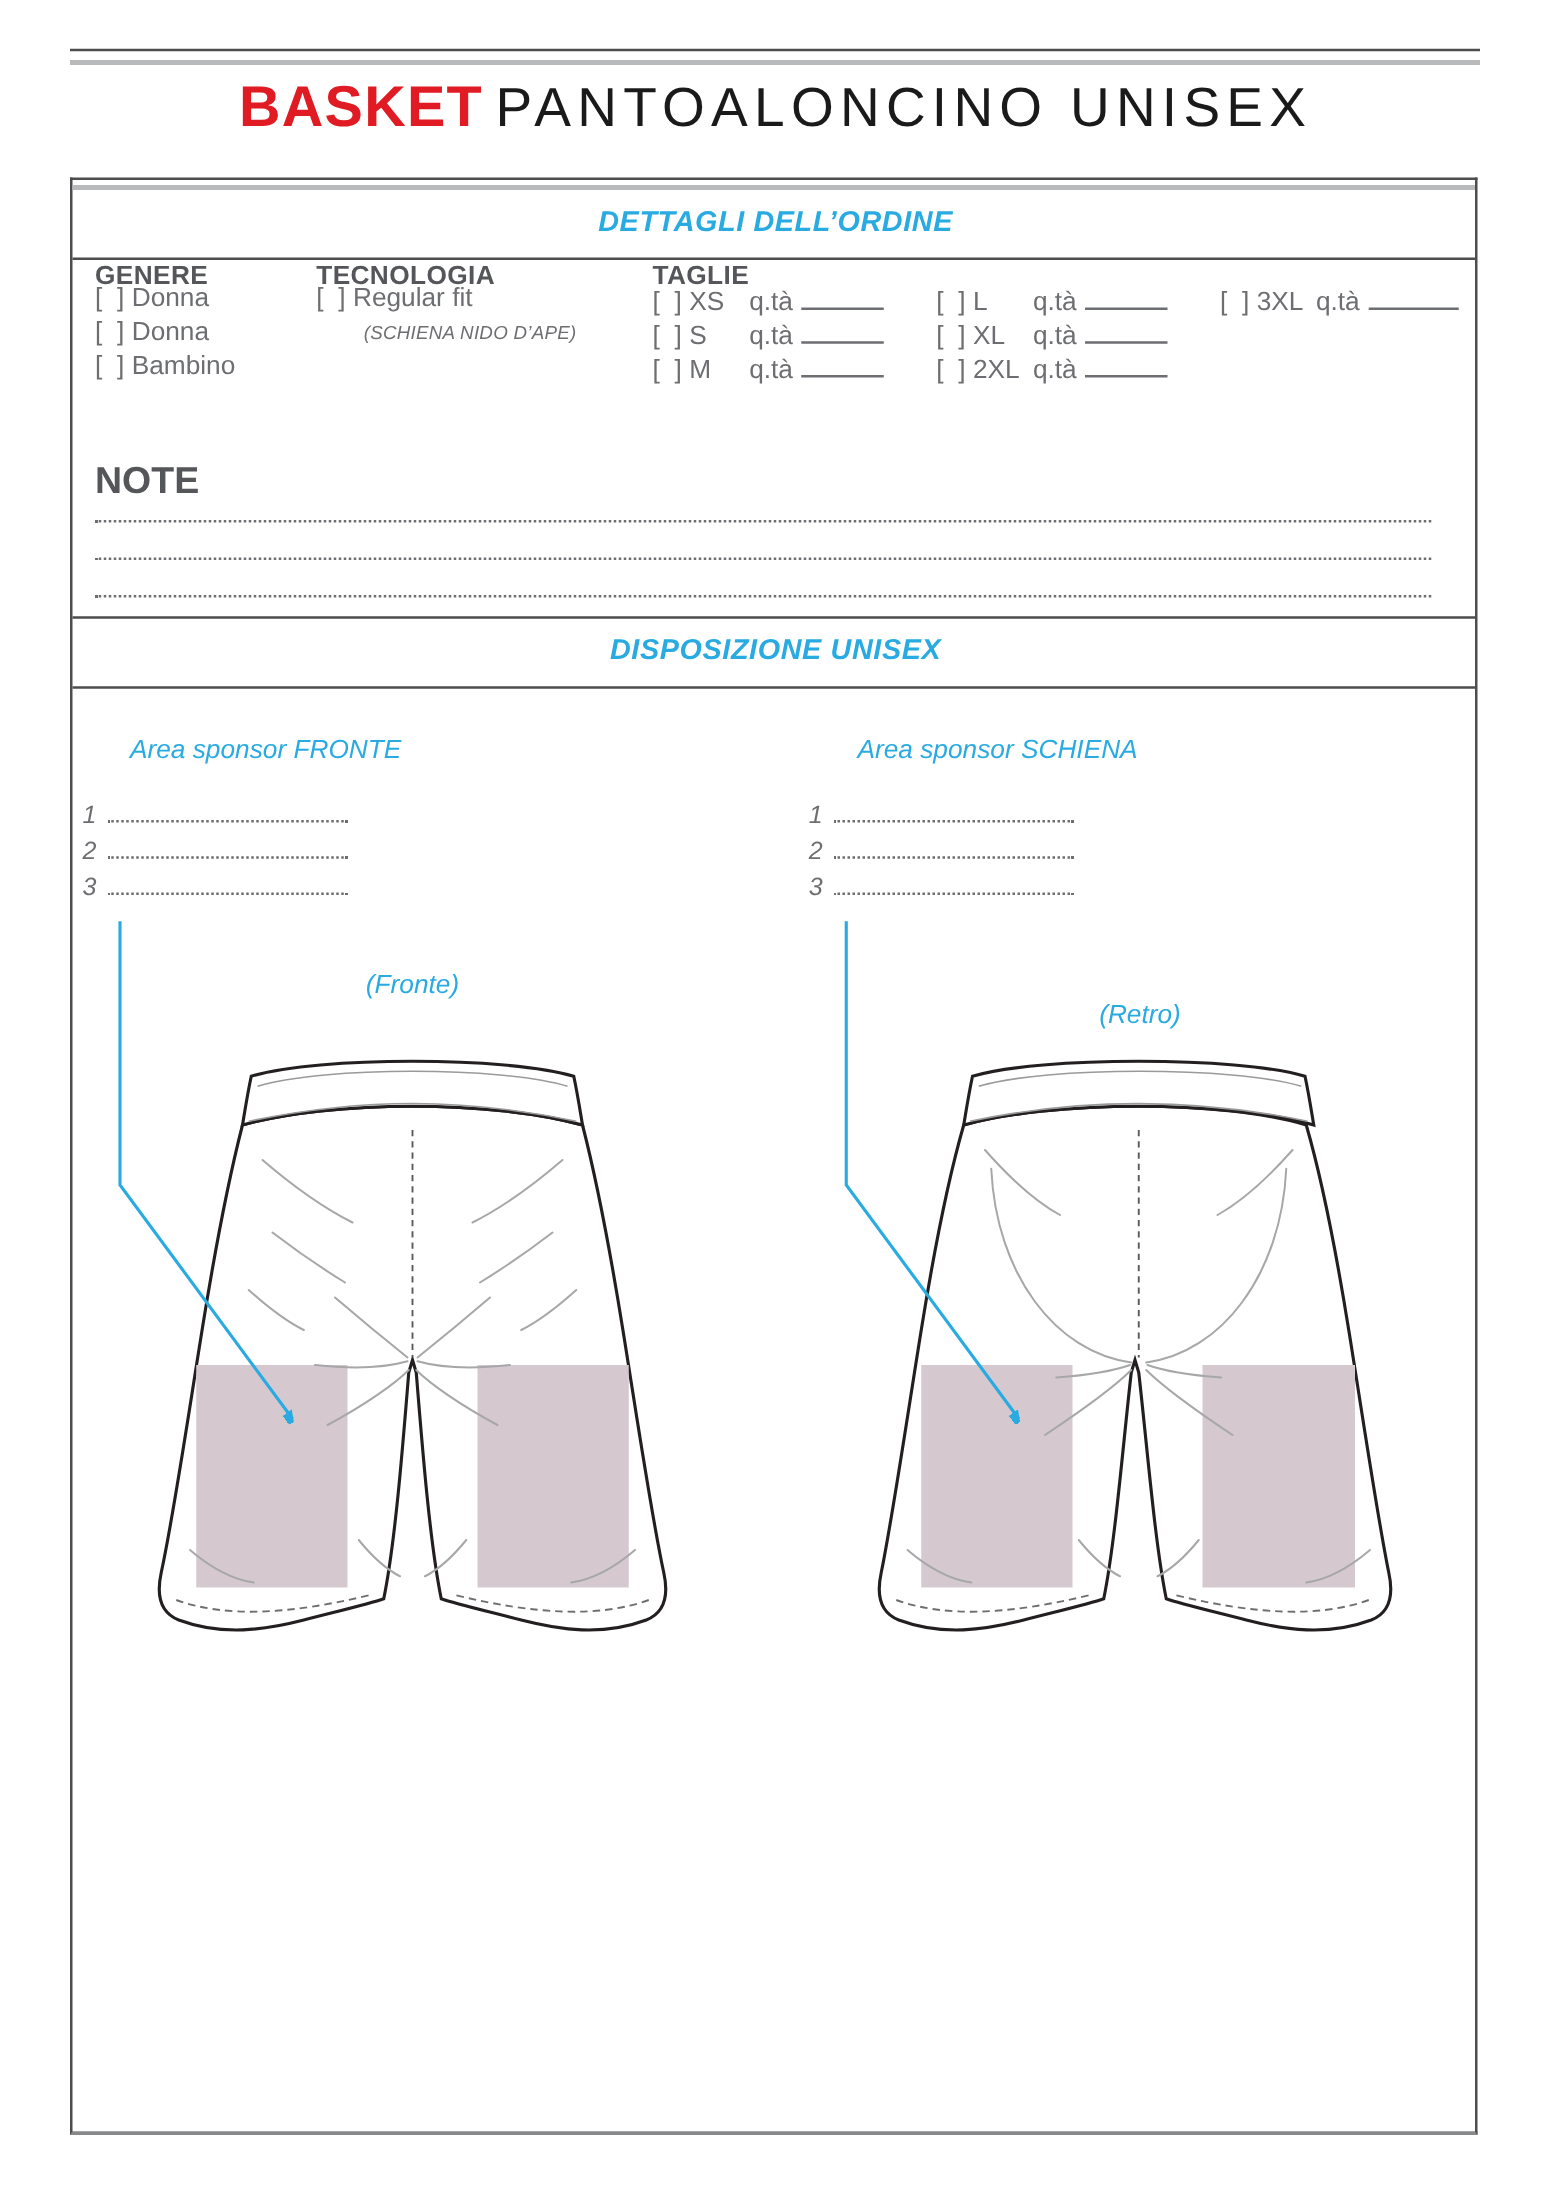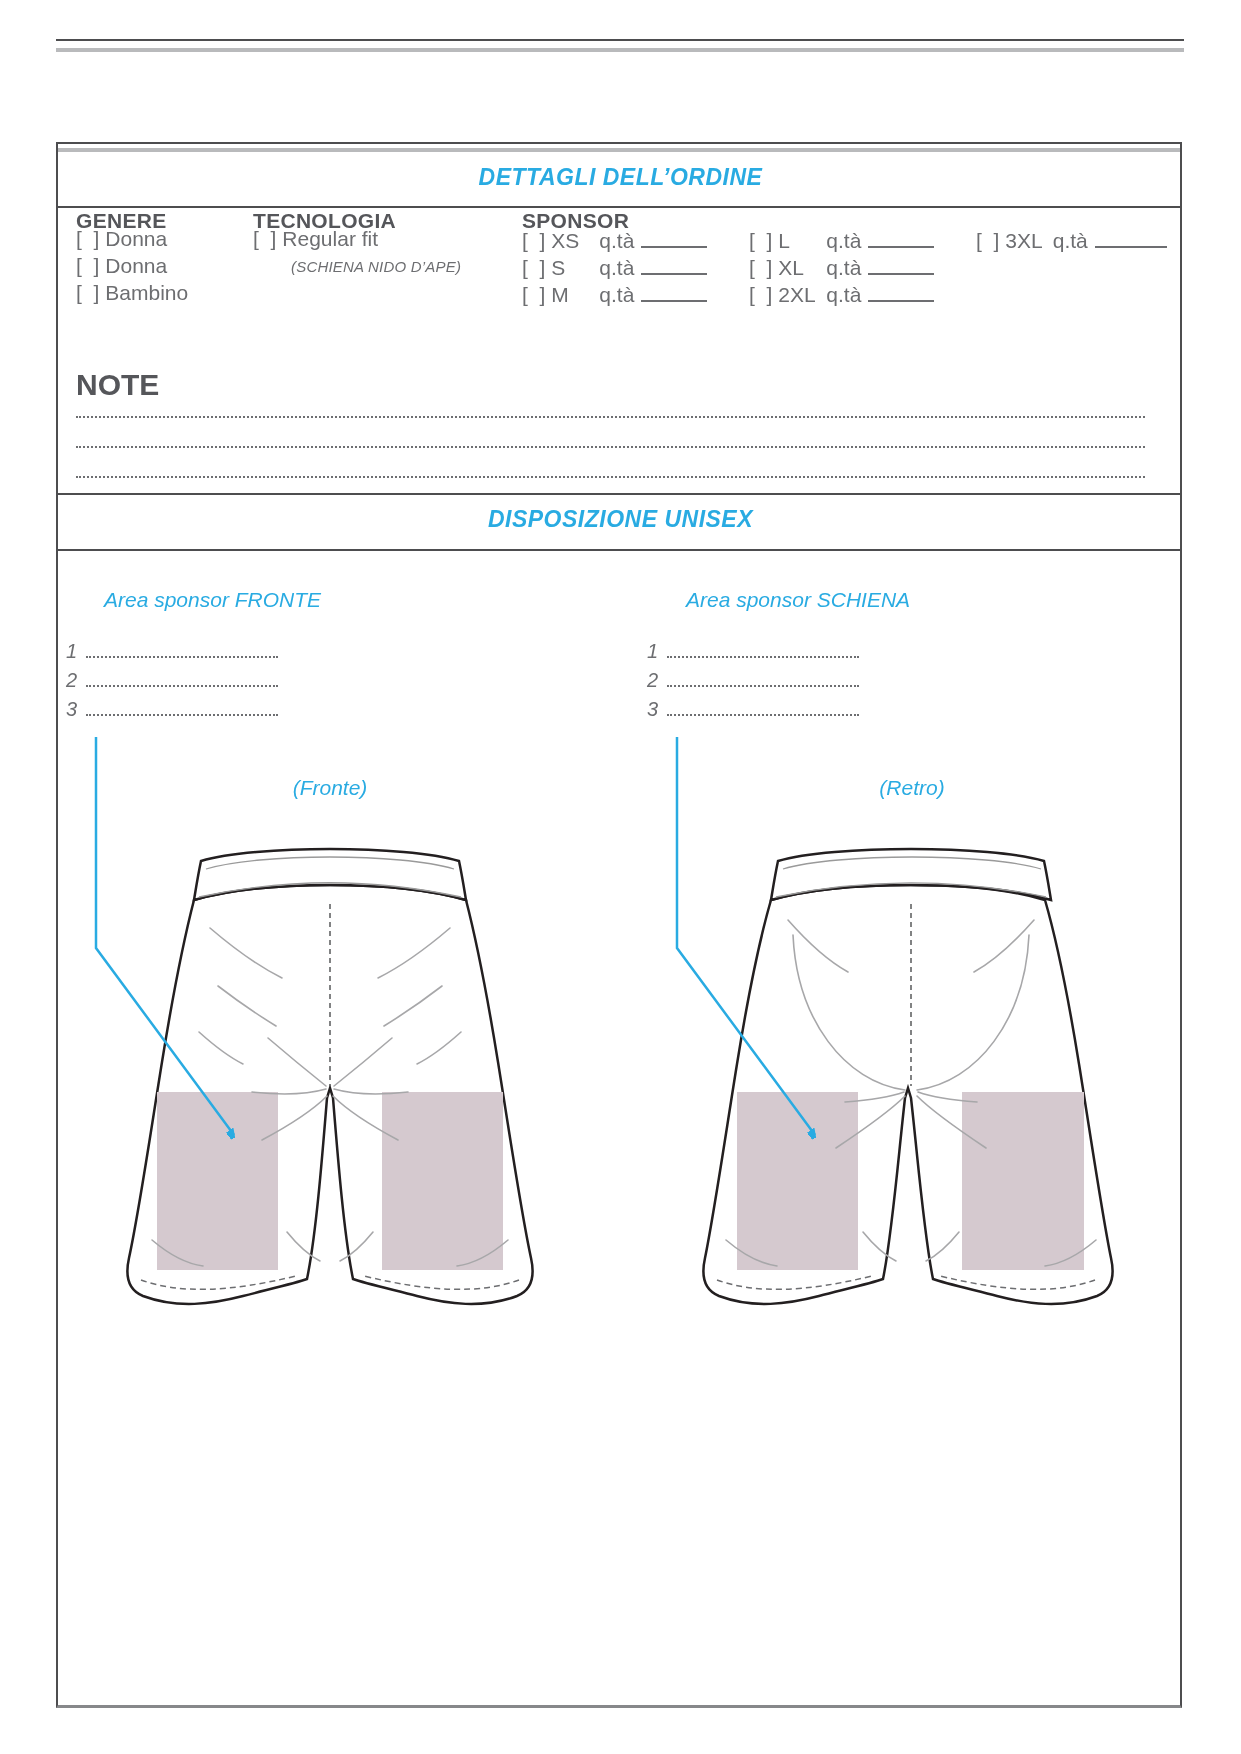--- a/index.html
+++ b/index.html
@@ -58,20 +58,23 @@
   svg{display:block;}
 </style>
 </head>
 <body>
 
 <div class="page">
 
   <div class="abs rule-dark" style="top:39px"></div>
   <div class="abs rule-light" style="top:48px"></div>
 
+  <div class="abs title">
+    <span class="brand">BASKET</span><span class="product">PANTOALONCINO UNISEX</span>
+  </div>
 
   <div class="abs frame"></div>
   <div class="abs band"></div>
   <div class="abs section-header" style="top:164px">DETTAGLI DELL’ORDINE</div>
   <div class="abs divider" style="top:206px"></div>
 
   <div class="abs col-label" style="left:76px;top:209px">GENERE</div>
   <div class="abs row" style="left:76px;top:227px">
     <span class="br">[  ]</span>
     <span class="gap6">Donna</span>
@@ -85,21 +88,21 @@
     <span class="gap6">Bambino</span>
   </div>
 
   <div class="abs col-label" style="left:253px;top:209px">TECNOLOGIA</div>
   <div class="abs row" style="left:253px;top:227px">
     <span class="br">[  ]</span>
     <span class="gap6">Regular fit</span>
   </div>
   <div class="abs fabric-note" style="left:291px;top:258px">(SCHIENA NIDO D’APE)</div>
 
-  <div class="abs col-label" style="left:522px;top:209px">SPONSOR</div>
+  <div class="abs col-label" style="left:522px;top:209px">TAGLIE</div>
 
   <div class="abs row" style="left:522px;top:227px">
     <span class="br">[  ]</span>
     <span class="size-cell">XS</span>
     <span class="qty">q.tà</span>
     <span class="qty-line"></span>
   </div>
   <div class="abs row" style="left:522px;top:254px">
     <span class="br">[  ]</span>
     <span class="size-cell">S</span>
@@ -171,21 +174,21 @@
   <div class="abs sp-item" style="left:647px;top:669px">
     <span class="sp-num">2</span>
     <span class="sp-leader"></span>
   </div>
   <div class="abs sp-item" style="left:647px;top:698px">
     <span class="sp-num">3</span>
     <span class="sp-leader"></span>
   </div>
 
   <div class="abs caption" style="left:230px;top:776px">(Fronte)</div>
-  <div class="abs caption" style="left:812px;top:776px">(Retro)</div>
+  <div class="abs caption" style="left:812px;top:800px">(Retro)</div>
 
   <svg class="abs" style="left:110px;top:840px" width="440" height="470" viewBox="110 840 440 470">
     <g fill="none" stroke="#231f20" stroke-width="2.5" stroke-linecap="round">
       <path fill="#ffffff" d="M194 900 C185 935 172 1000 162 1062 C151 1130 139 1212 129 1258 C125 1276 128 1290 143 1296 C178 1309 212 1304 243 1296 C270 1289 296 1283 307 1279 C316 1235 322 1160 327 1098 L330 1088 L333 1098 C338 1160 344 1235 353 1279 C364 1283 390 1289 417 1296 C448 1304 482 1309 517 1296 C532 1290 535 1276 531 1258 C521 1212 509 1130 498 1062 C488 1000 475 935 466 900 C395 880 265 880 194 900 Z"></path>
     </g>
     <g fill="none" stroke="#6d6e71" stroke-width="1.5" stroke-dasharray="6 4">
       <path d="M141 1280 C180 1294 230 1292 296 1276"></path>
       <path d="M519 1280 C480 1294 430 1292 364 1276"></path>
     </g>
     <rect x="157" y="1092" width="121" height="178" fill="#d5c9cf"></rect>

